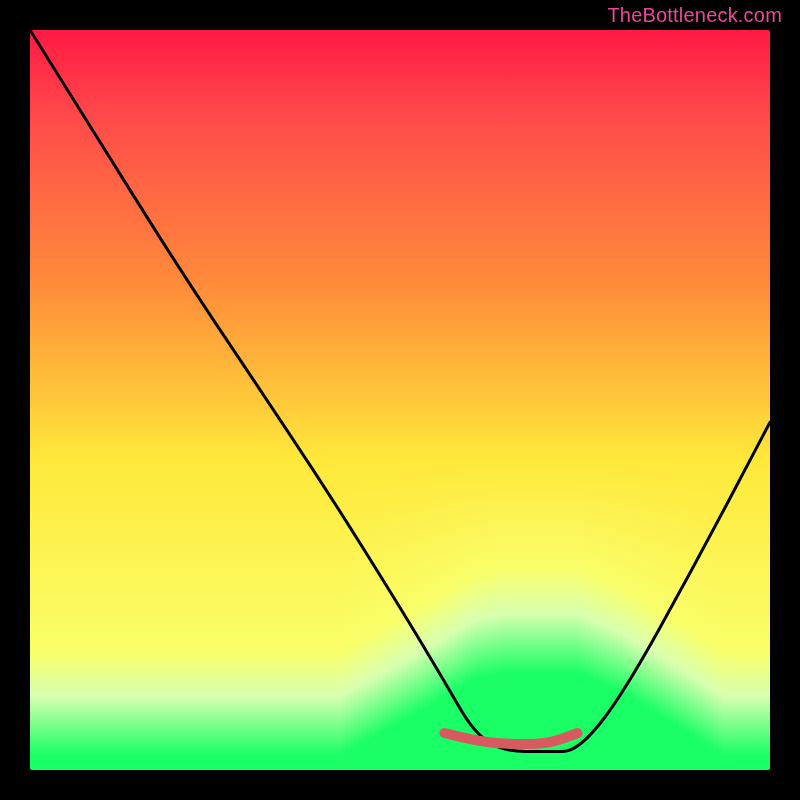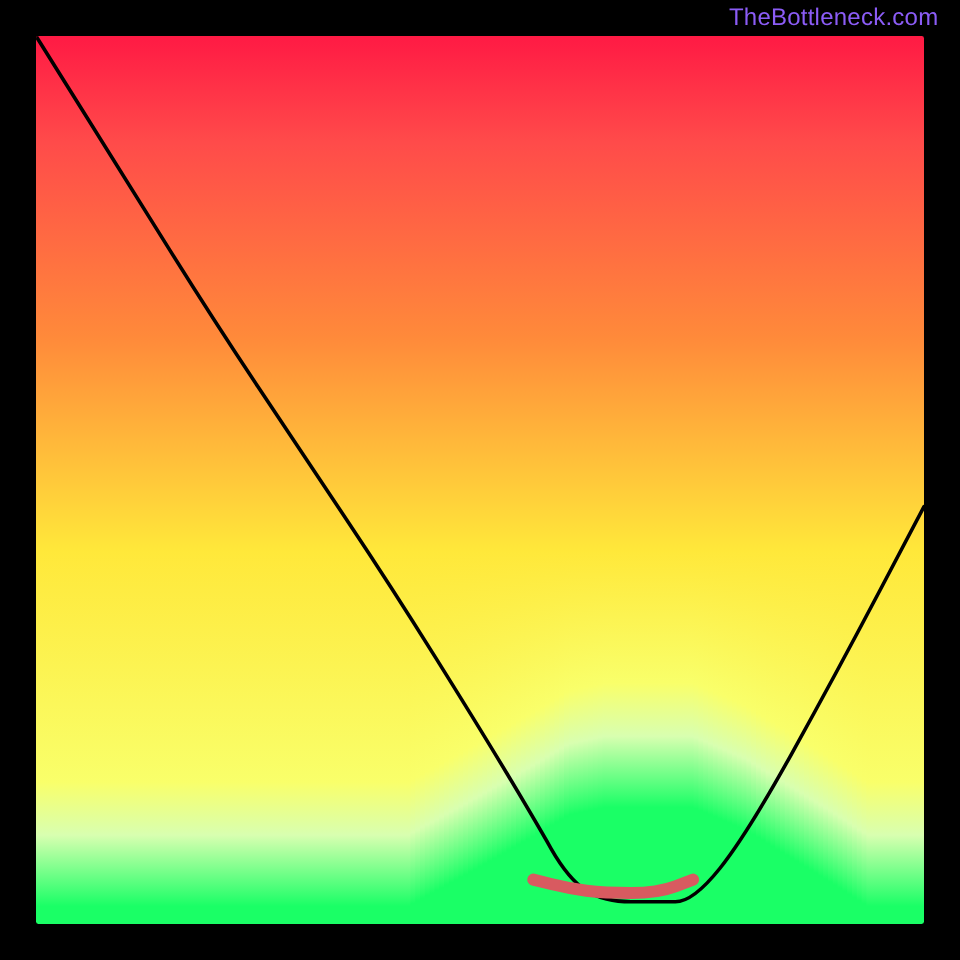--- a/index.html
+++ b/index.html
@@ -8,21 +8,21 @@
     height: 800px;
     background: #000;
     position: relative;
     font-family: Arial, Helvetica, sans-serif;
     overflow: hidden;
   }
   .watermark {
     position: absolute;
     top: 4px;
     right: 18px;
-    color: #8b5cf6;
+    color: #ec4899;
     font-size: 20px;
     font-weight: 500;
     z-index: 10;
     letter-spacing: 0.2px;
   }
   .plot {
     position: absolute;
     left: 30px;
     top: 30px;
     width: 740px;

